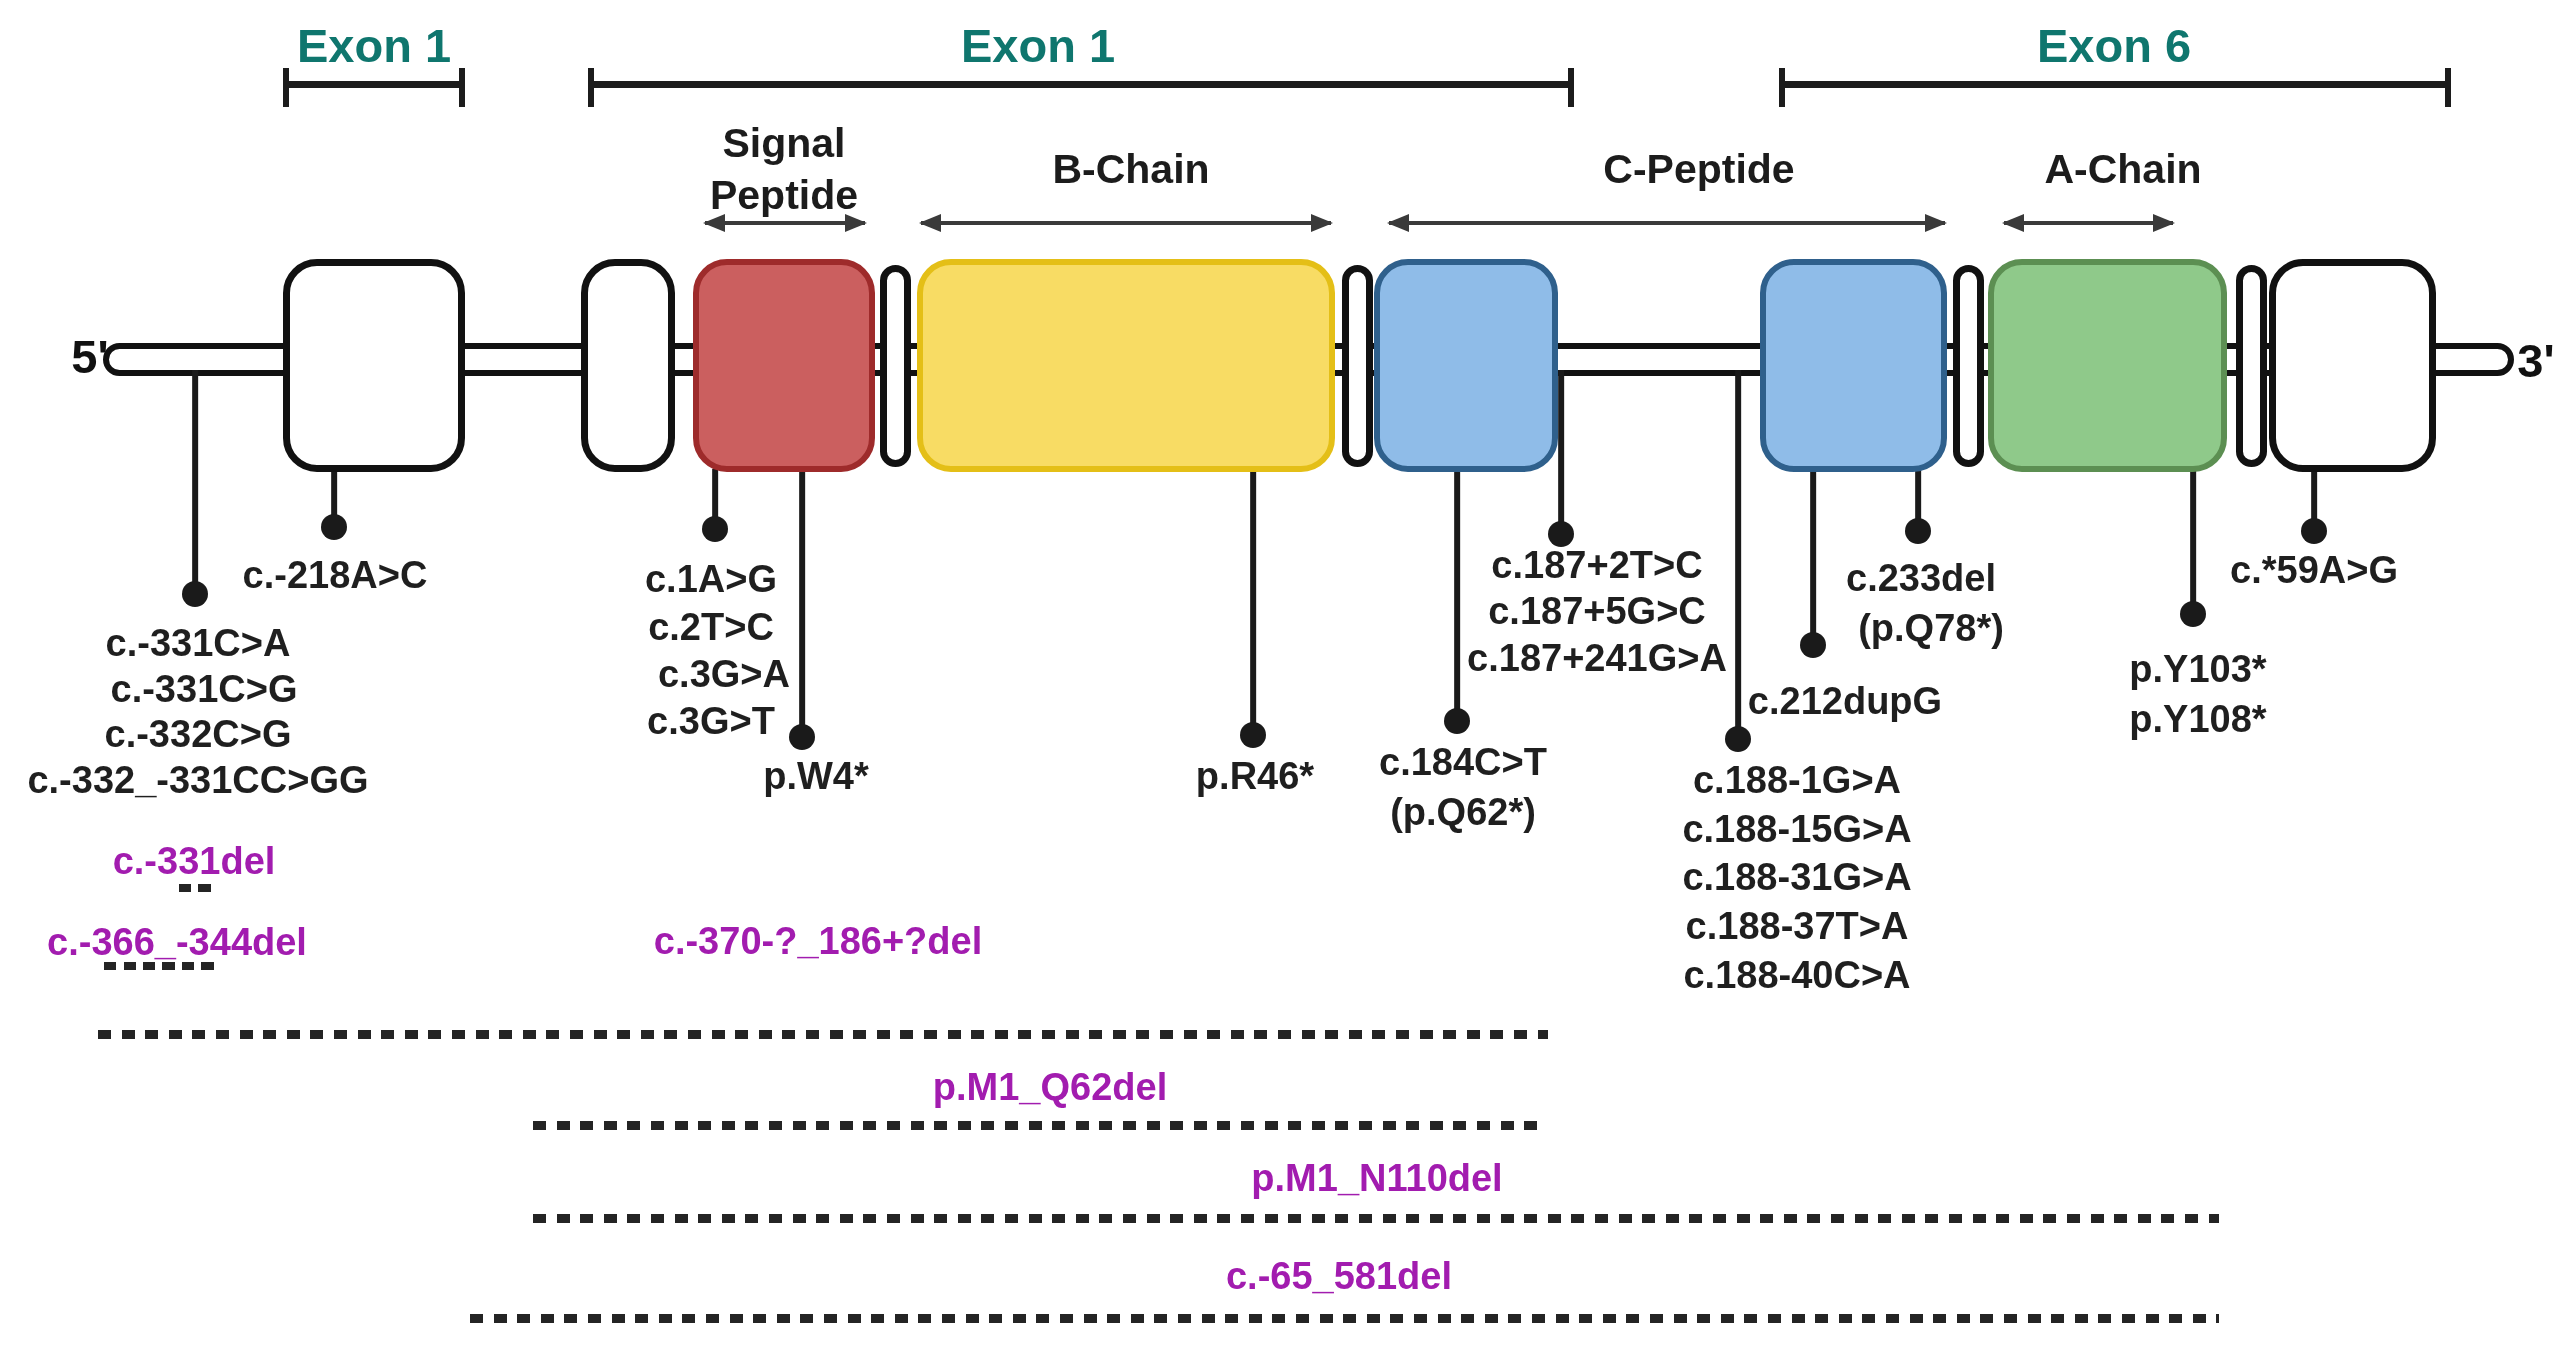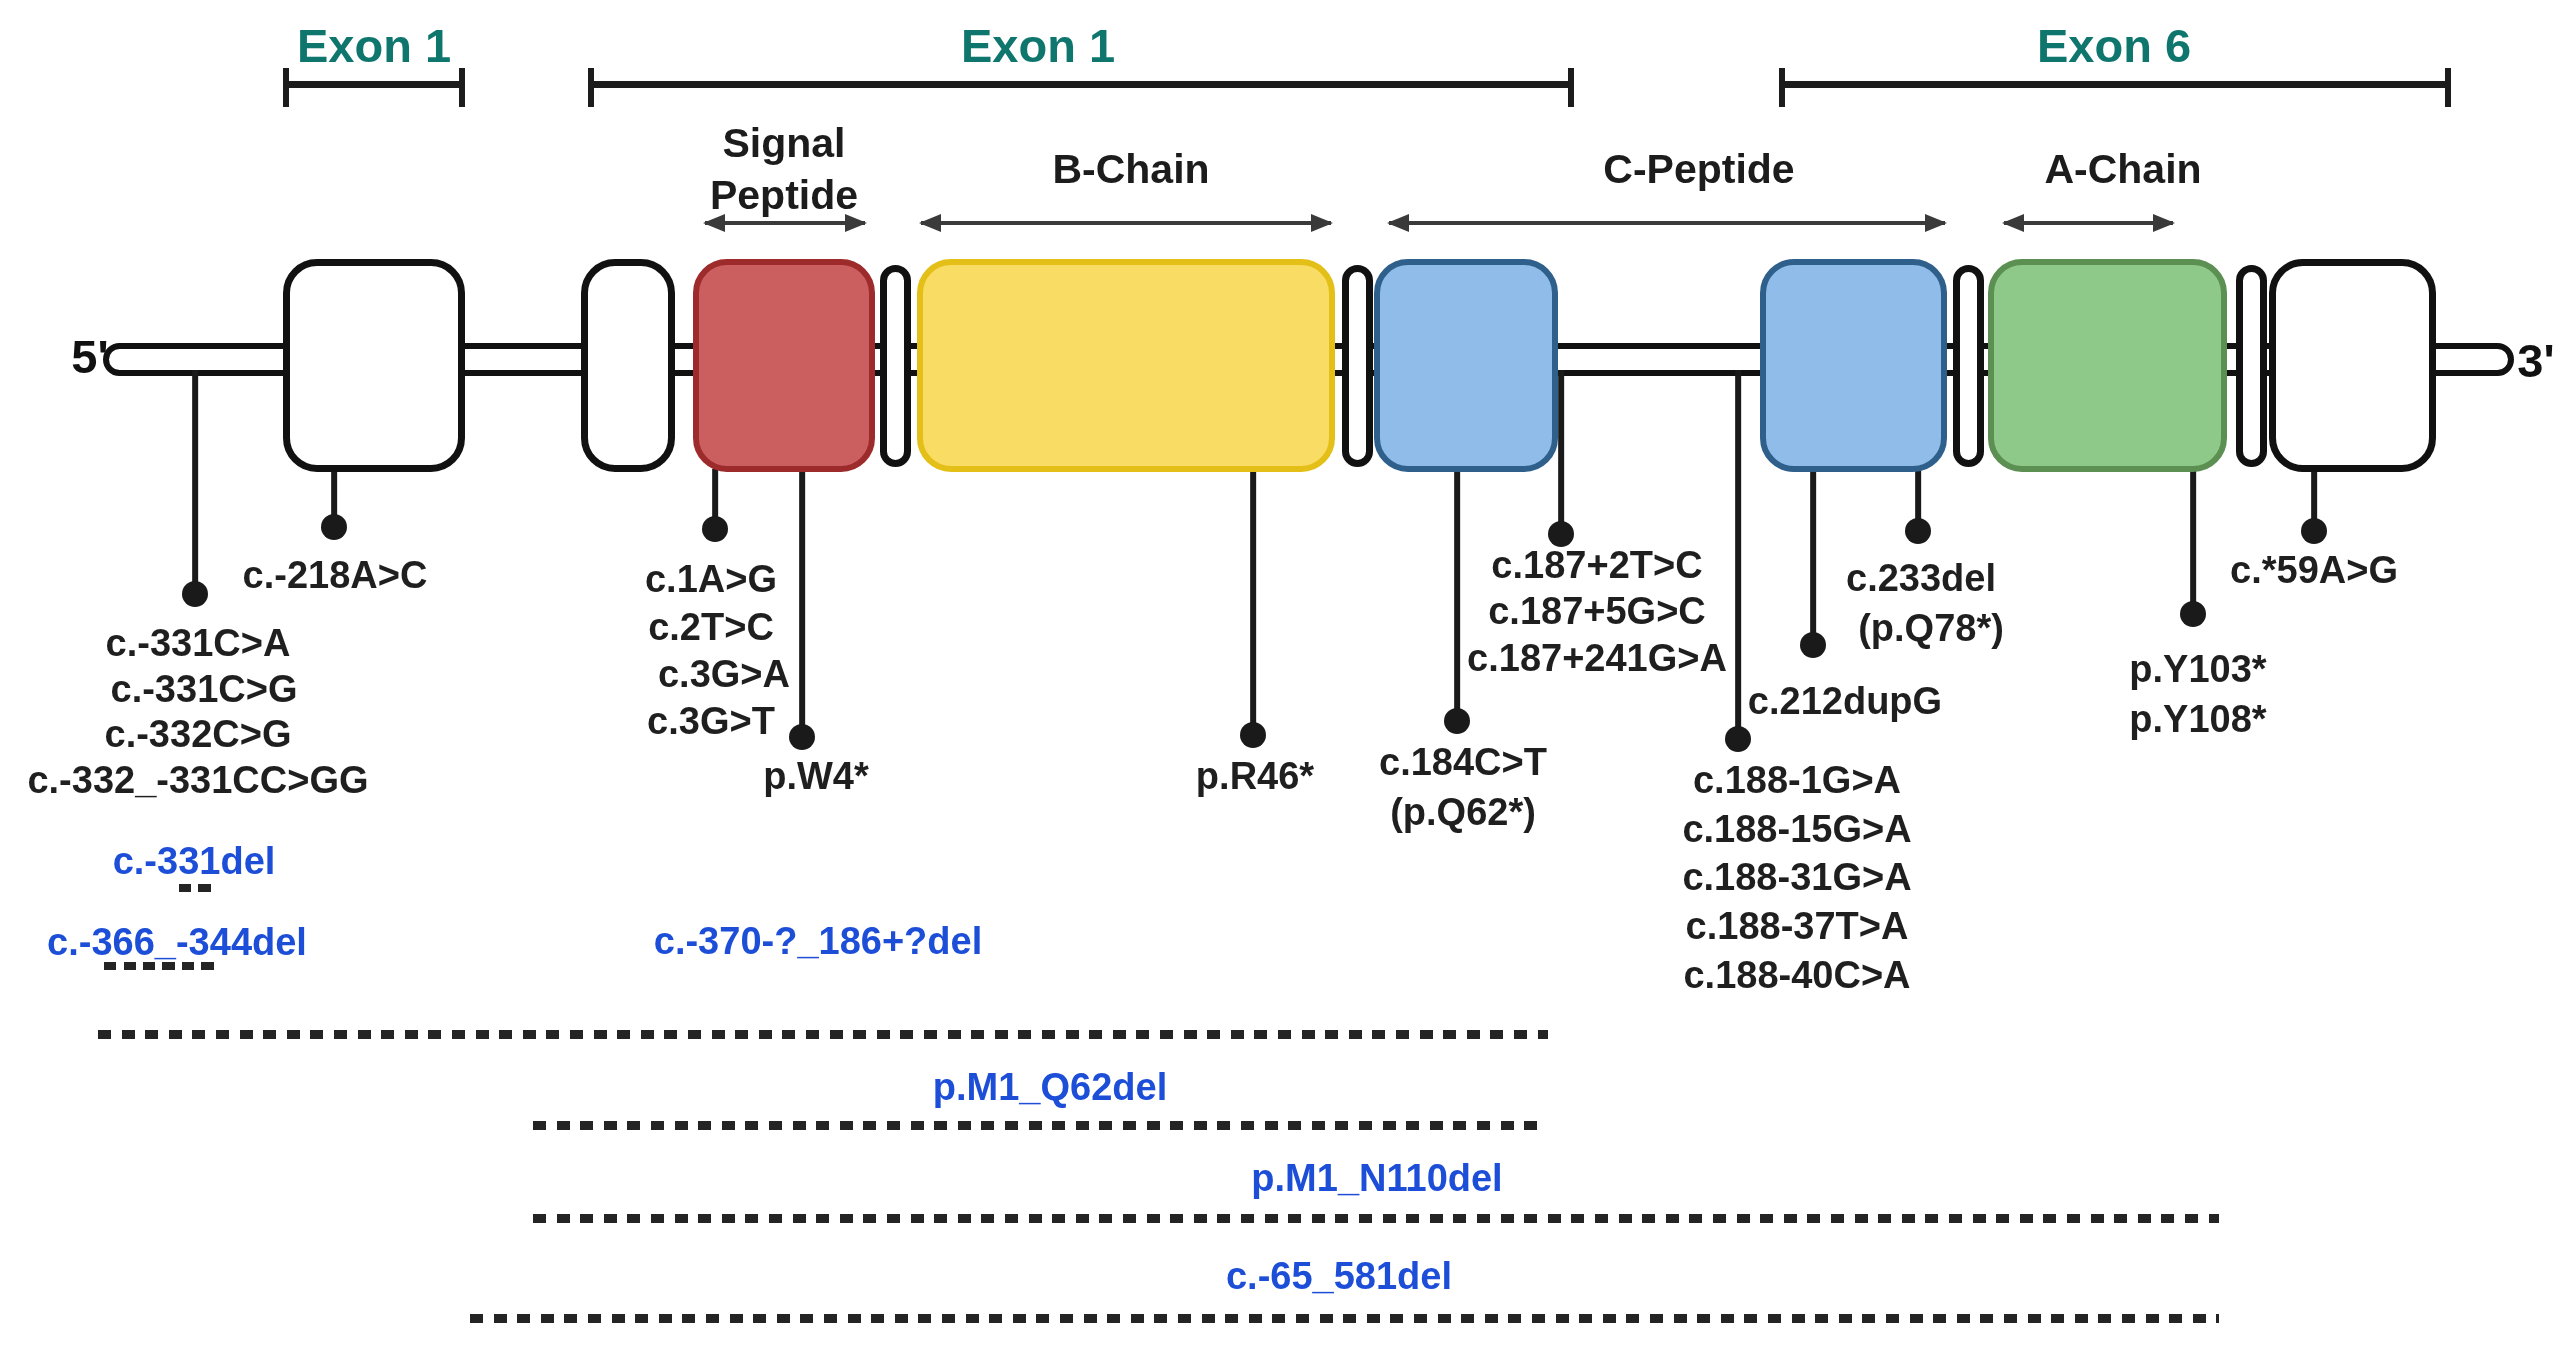--- a/index.html
+++ b/index.html
@@ -6,21 +6,21 @@
   #canvas{
     position:relative;width:2576px;height:1355px;background:#fff;overflow:hidden;
     font-family:"Liberation Sans",sans-serif;font-weight:bold;color:#1f1f1f;
   }
   
   .lbl{position:absolute;transform:translate(-50%,-50%);white-space:nowrap;line-height:1;}
   .exon-lbl{font-size:47px;color:#0f766e;}
   .dom-lbl{font-size:41px;color:#1c1c1c;}
   .term-lbl{font-size:47px;color:#111;}
   .mut{font-size:38px;color:#1f1f1f;}
-  .del{font-size:38px;color:#1d4ed8;}
+  .del{font-size:38px;color:#a21caf;}
   
   .bracket{position:absolute;top:68px;height:39px;border-left:6.5px solid #1c1c1c;border-right:6.5px solid #1c1c1c;box-sizing:border-box;}
   .bracket-bar{position:absolute;left:0;right:0;top:13px;height:6.5px;background:#1c1c1c;}
   
   .darrow{position:absolute;top:221px;height:4.1px;background:#3a3a3a;}
   .darrow::before,.darrow::after{content:"";position:absolute;top:-7.3px;width:0;height:0;
     border-top:9px solid transparent;border-bottom:9px solid transparent;}
   .darrow::before{left:-2.4px;border-right:22px solid #3a3a3a;}
   .darrow::after{right:-2.4px;border-left:22px solid #3a3a3a;}
   

